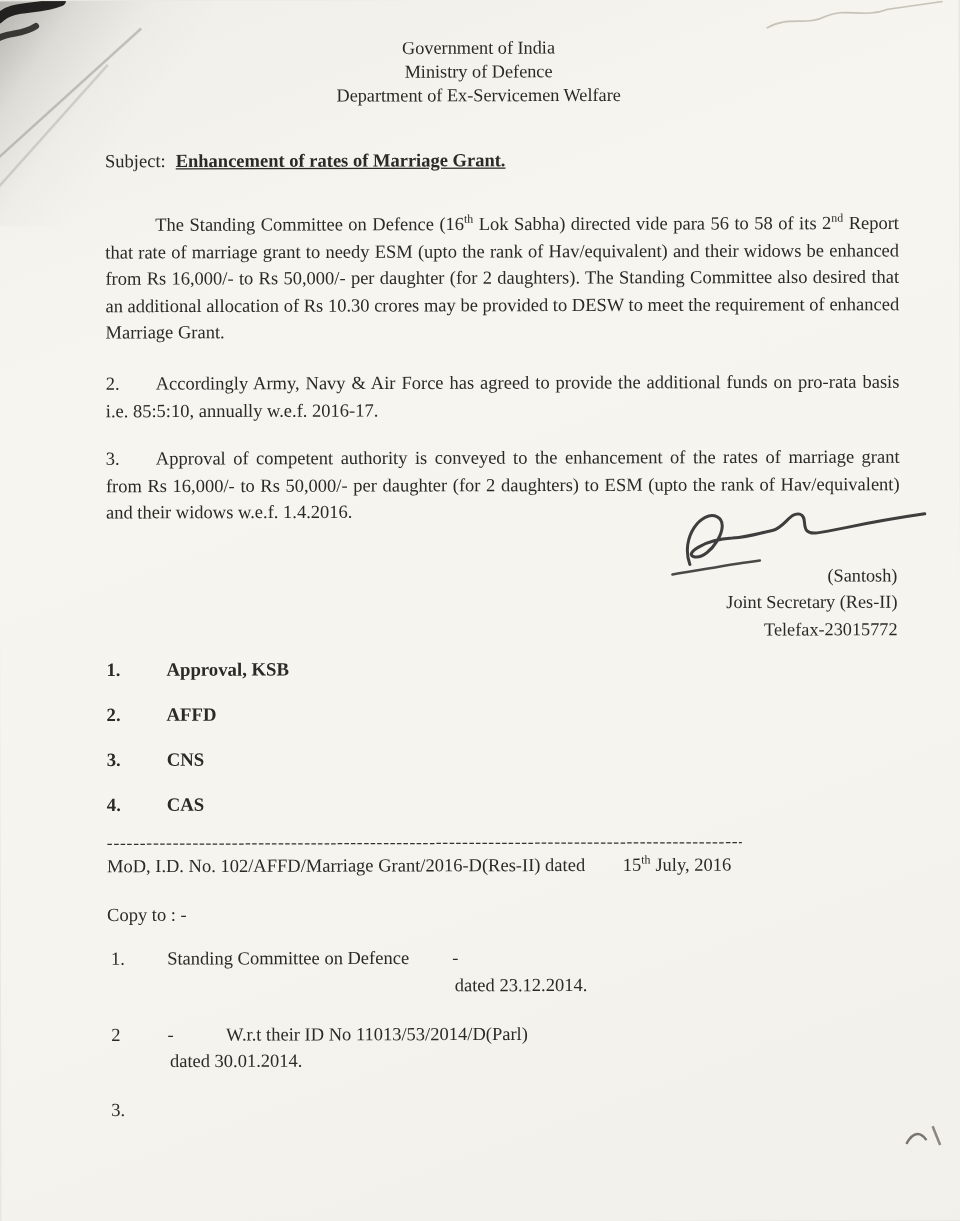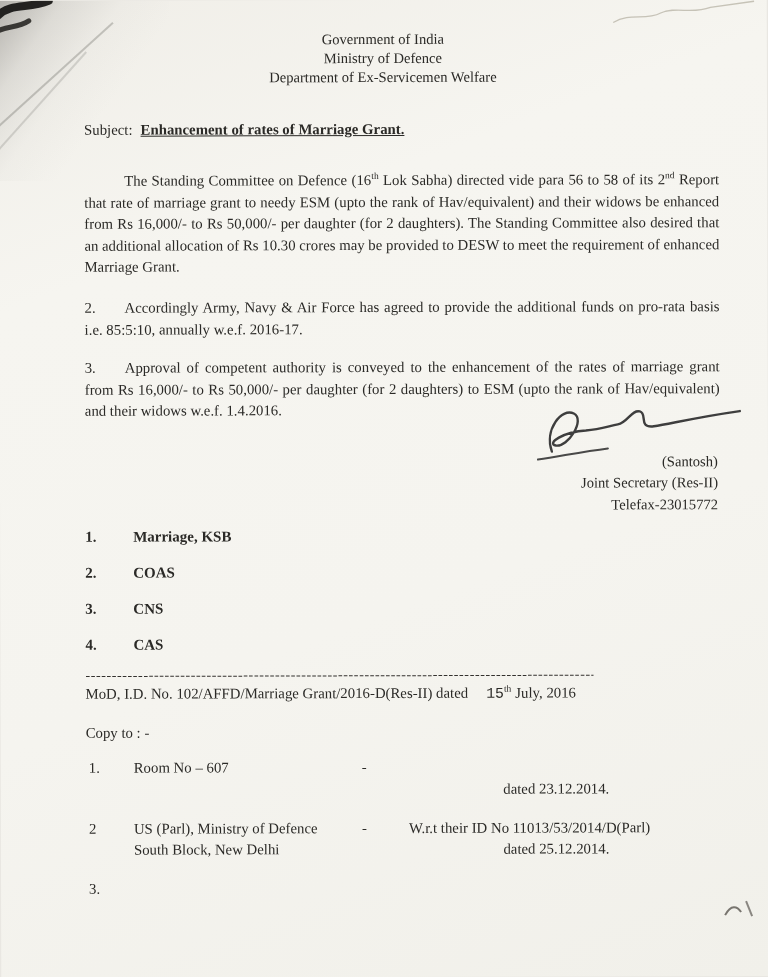--- a/index.html
+++ b/index.html
@@ -43,33 +43,33 @@
   .sig-scrawl { position:absolute; top:-10px; right:-28px; }
 
   .addr-list { margin:10px 0 0 85px; font-weight:bold; font-size:15px; }
   .addr-item { margin-bottom:15px; line-height:21px; }
   .anum { display:inline-block; width:48px; }
 
   .separator { margin:-3px 0 0 85px; width:508px; overflow:hidden; white-space:nowrap;
     font-size:14px; letter-spacing:0.6px; color:#33312e; }
 
   .idline { margin:2px 0 0 85px; }
-  .idline .day { margin-left:18px;font-family:Liberation Mono, monospace; }
+  .idline .day { margin-left:30px; }
   .idline .rest { margin-left:4px;margin-top:20px; }
 
   .copyto { margin:22px 0 0 85px; }
 
   .copies { margin-top:16px; }
   .copy-row { display:flex; margin:0 30px 17px 88px; line-height:21.6px; }
   .cnum { width:45px; flex:none; }
   .caddr { width:228px; flex:none; }
   .cref { flex:1; }
   .cref1 { display:flex; }
   .cdash { width:47px; flex:none; }
-  .cref2 { margin-left:12px;text-align:center; }
+  .cref2 { margin-left:2px; }
 </style>
 </head>
 <body>
 
 <div class="page">
 
   <div class="corner-shade"></div>
   <div class="crease1"></div>
   <div class="crease2"></div>
   <svg class="ink-blot" width="66" height="54" viewBox="0 0 66 54">
@@ -104,61 +104,57 @@
     <svg class="sig-scrawl" width="212" height="66" viewBox="0 0 212 66">
       <path d="M18 52 C 10 30, 28 8, 40 14 C 52 20, 34 48, 22 46 C 12 44, 30 32, 52 31 C 66 30, 74 27, 84 25 C 94 23, 98 10, 106 12 C 114 14, 104 29, 120 27 C 136 25, 156 19, 206 12" stroke="#2a2a2a" stroke-width="2.4" fill="none" stroke-linecap="round" opacity="0.9"></path>
       <path d="M4 60 C 30 56, 50 52, 74 49" stroke="#2a2a2a" stroke-width="2" fill="none" stroke-linecap="round" opacity="0.85"></path>
     </svg>
     <div>(Santosh)</div>
     <div>Joint Secretary (Res-II)</div>
     <div>Telefax-23015772</div>
   </div>
 
   <div class="addr-list">
-    <div class="addr-item"><span class="anum">1.</span><span>Marriage, KSB</span></div>
-    <div class="addr-item"><span class="anum">2.</span><span>COAS</span></div>
+    <div class="addr-item"><span class="anum">1.</span><span>Approval, KSB</span></div>
+    <div class="addr-item"><span class="anum">2.</span><span>AFFD</span></div>
     <div class="addr-item"><span class="anum">3.</span><span>CNS</span></div>
     <div class="addr-item"><span class="anum">4.</span><span>CAS</span></div>
   </div>
 
   <div class="separator">--------------------------------------------------------------------------------------------------------------</div>
 
   <div class="idline">
     <span>MoD, I.D. No. 102/AFFD/Marriage Grant/2016-D(Res-II) dated</span><span class="day">15</span><sup>th</sup><span class="rest">July, 2016</span>
   </div>
 
   <div class="copyto">Copy to : -</div>
 
   <div class="copies">
 
     <div class="copy-row">
       <span class="cnum">1.</span>
       <div class="caddr">
-        <div>Room No – 607</div>
+        <div>Standing Committee on Defence</div>
       </div>
       <div class="cref">
         <div class="cref1">
             <span class="cdash">-</span>
           </div>
         <div class="cref2">dated 23.12.2014.</div>
       </div>
     </div>
 
     <div class="copy-row">
       <span class="cnum">2</span>
-      <div class="caddr">
-        <div>US (Parl), Ministry of Defence</div>
-        <div>South Block, New Delhi</div>
-      </div>
       <div class="cref">
         <div class="cref1">
             <span class="cdash">-</span>
             <span>W.r.t their ID No 11013/53/2014/D(Parl)</span>
           </div>
-        <div class="cref2">dated 25.12.2014.</div>
+        <div class="cref2">dated 30.01.2014.</div>
       </div>
     </div>
 
     <div class="copy-row">
       <span class="cnum">3.</span>
     </div>
 
   </div>
 
 </div>

